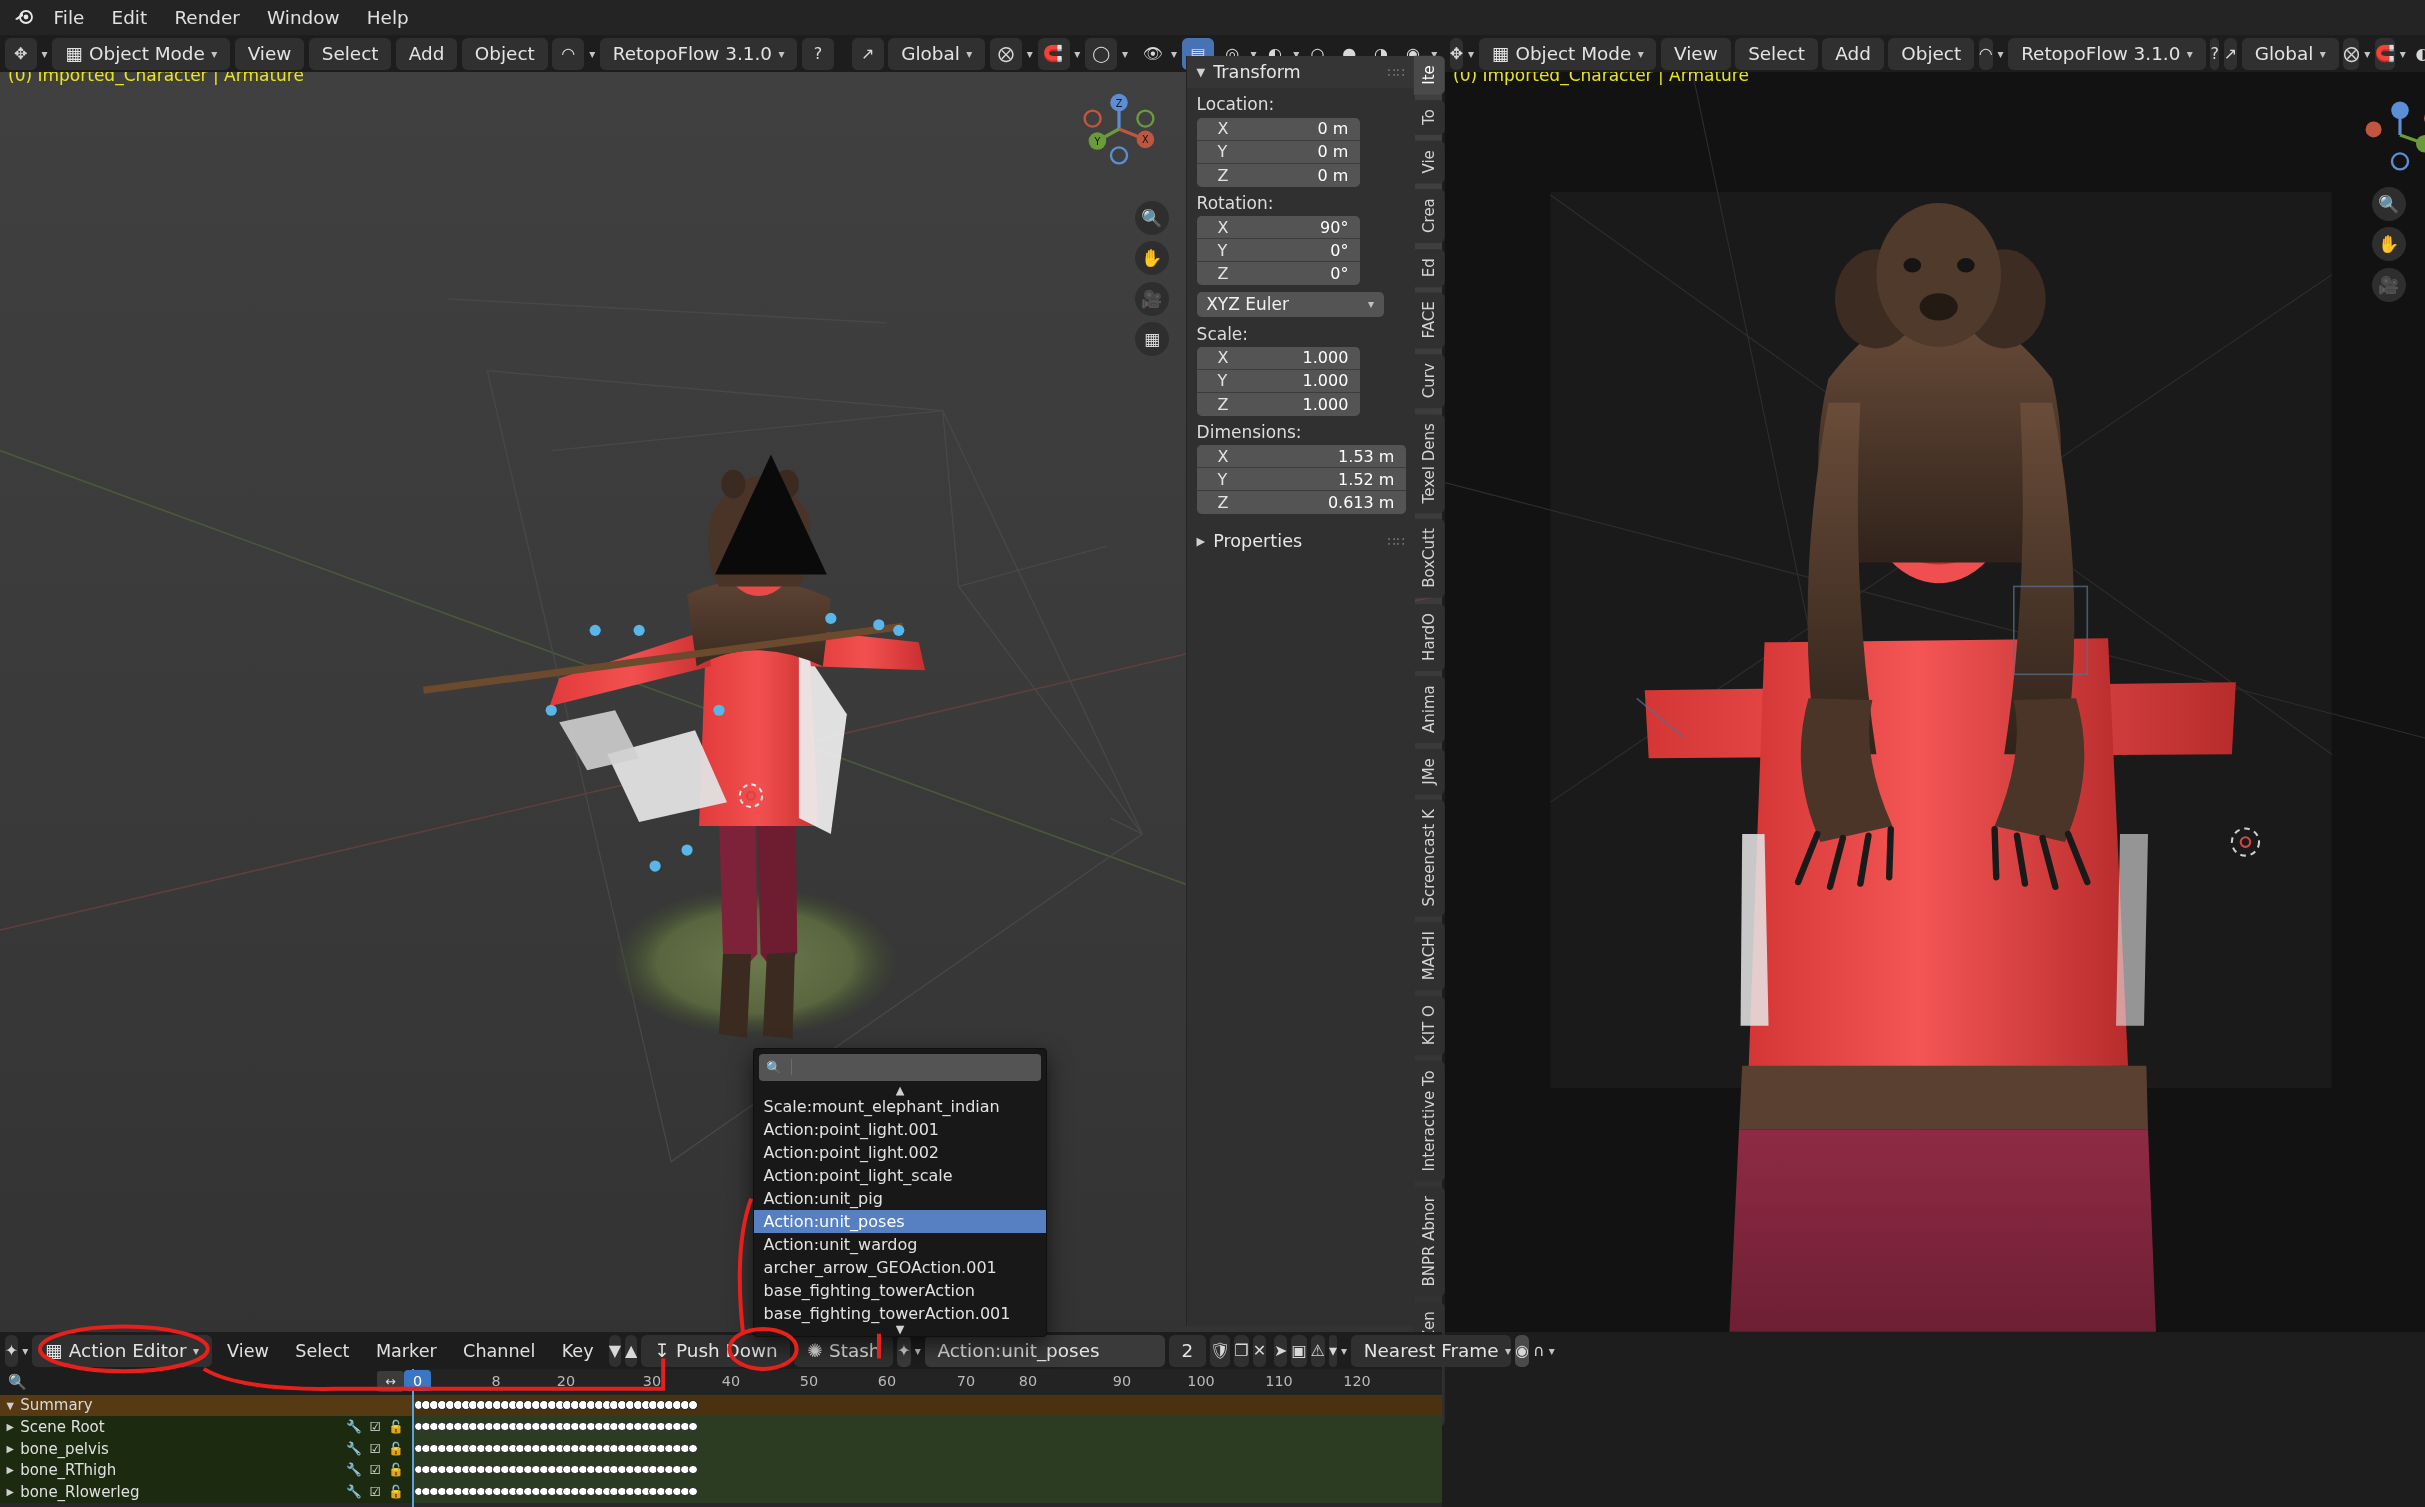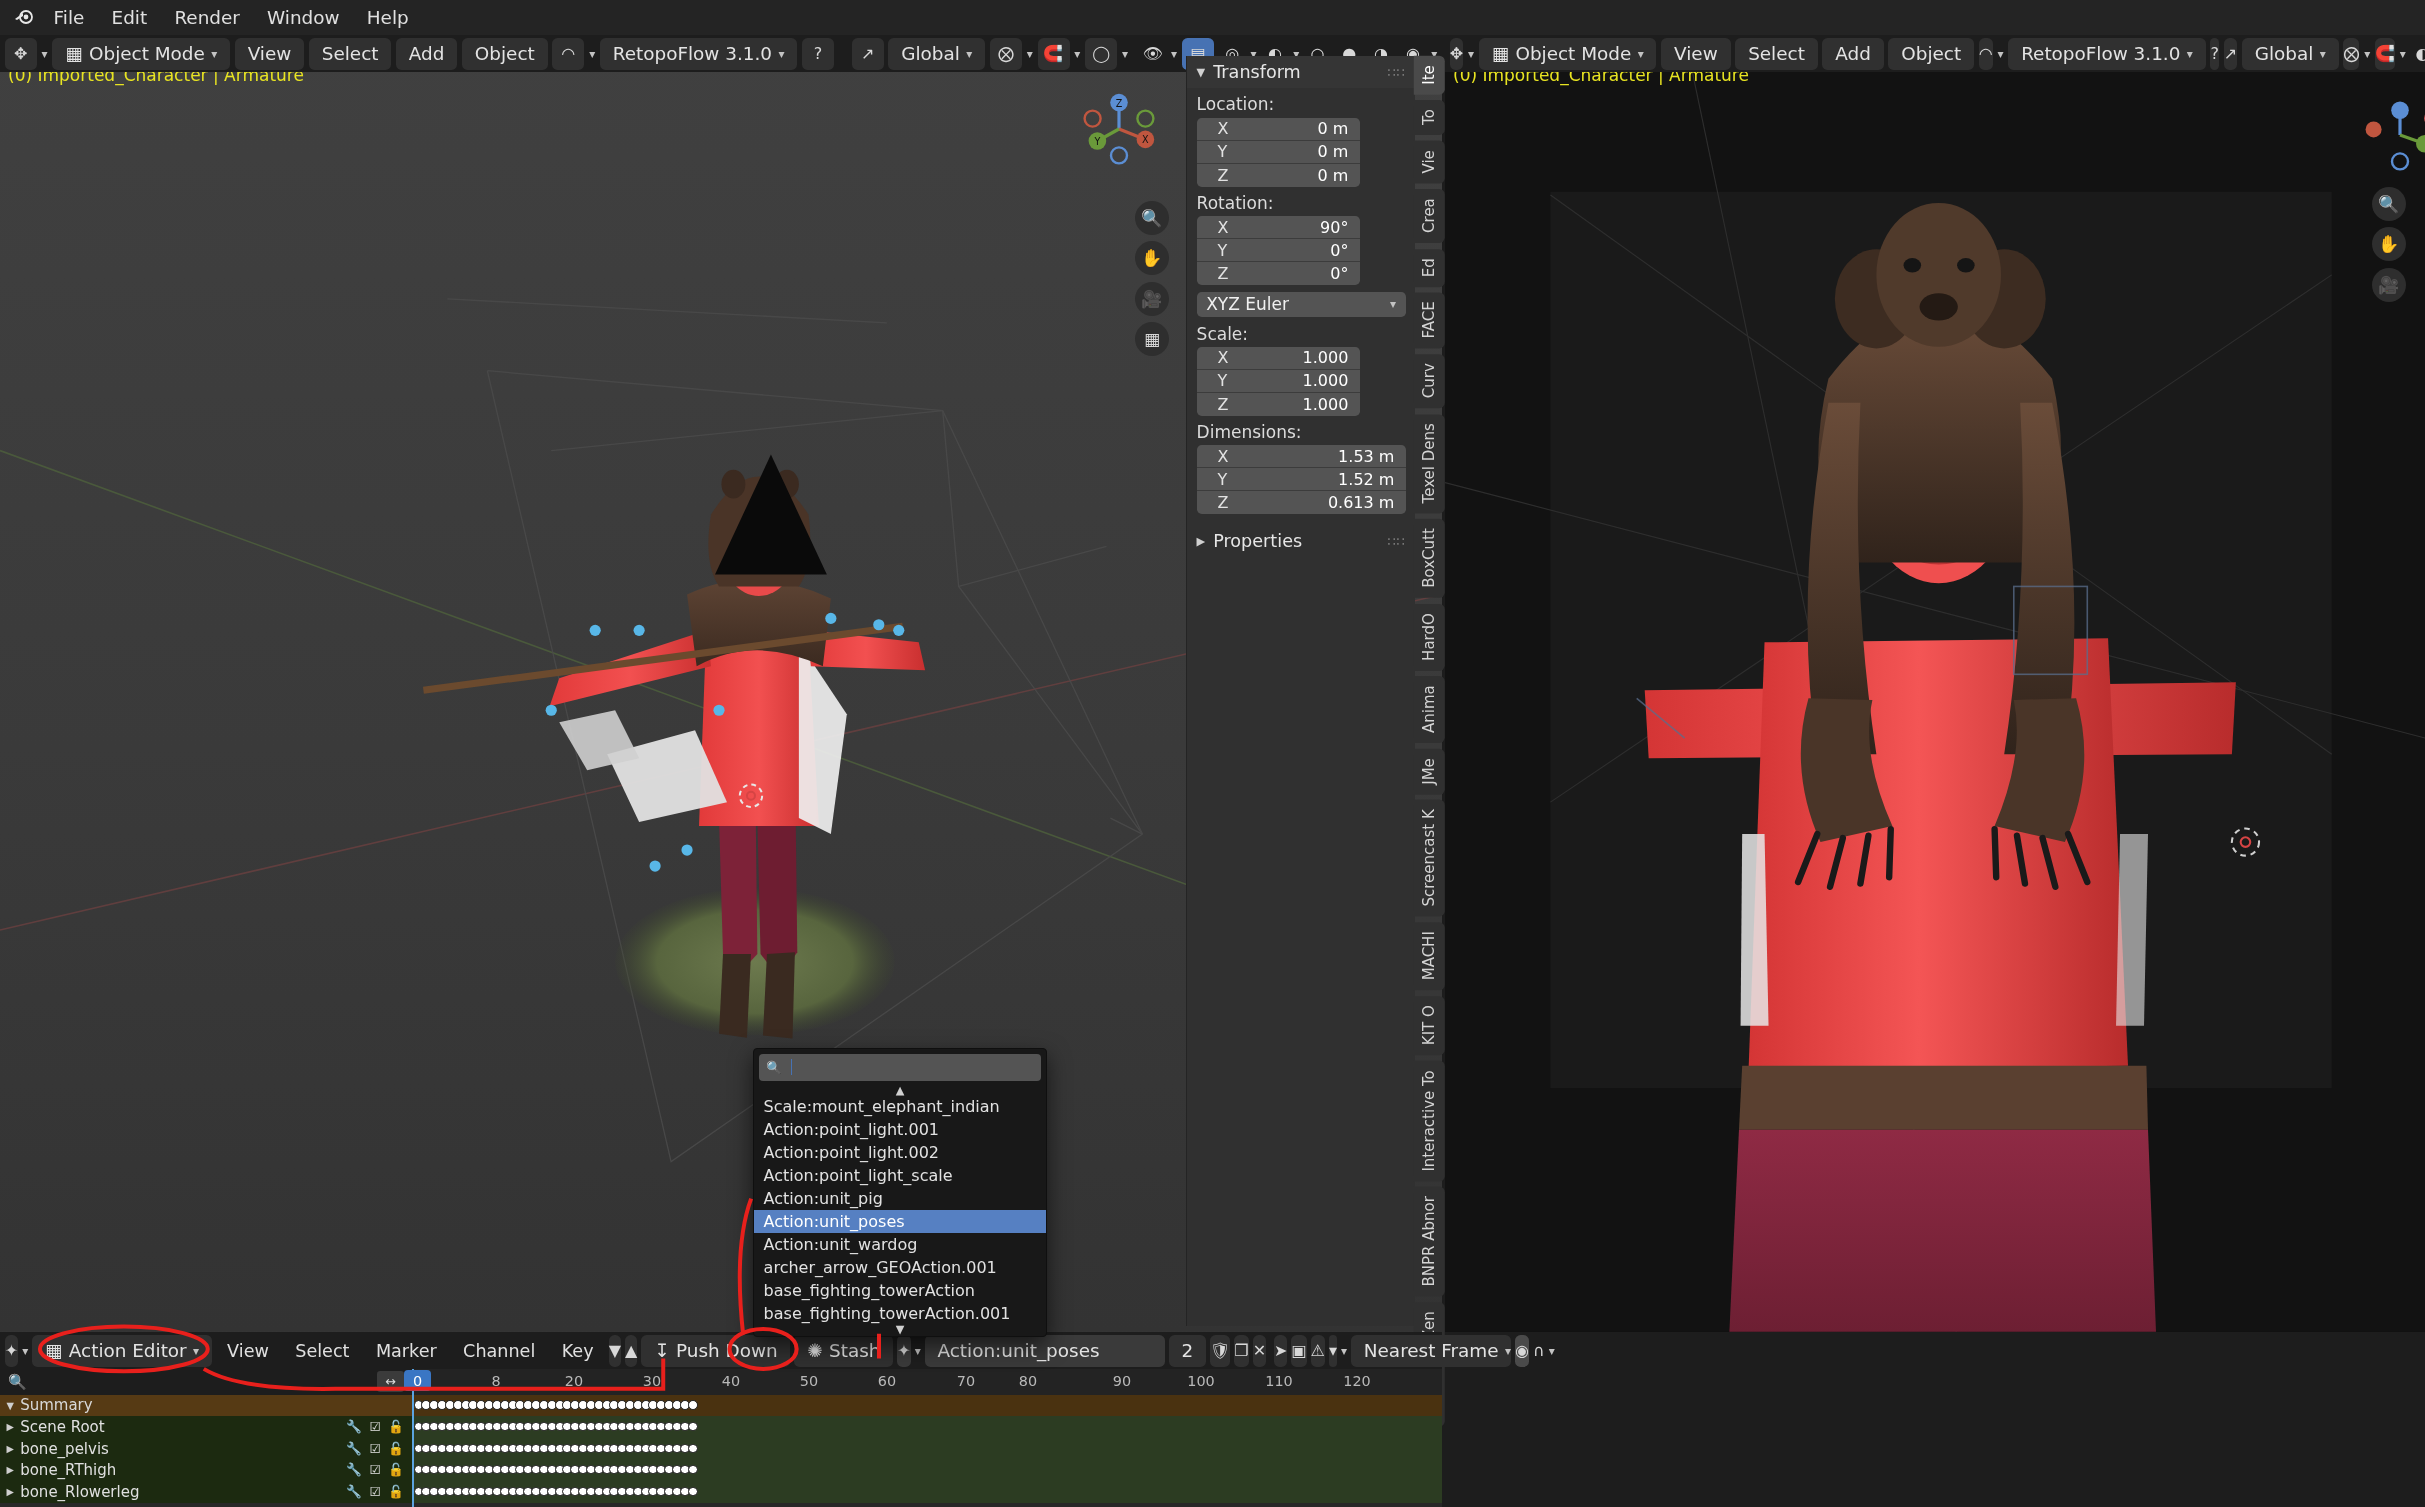--- a/index.html
+++ b/index.html
@@ -529,21 +529,21 @@
       <span class="v">0°</span>
 
     </div>
     <div class="prow">
       <span class="k">Z</span>
       <span class="v">0°</span>
 
     </div>
   </div>
 
-  <div class="enumrow" style="width:209px;">
+  <div class="enumrow" style="width:187px;">
     <span>XYZ Euler</span>
     <span class="chev">▾</span>
   </div>
 
   <div class="pl-label">Scale:</div>
   <div class="rowgrp" style="width:163px;">
     <div class="prow">
       <span class="k">X</span>
       <span class="v">1.000</span>
 
@@ -675,21 +675,21 @@
 <div id="dope-body">
   <div id="ds-search">
     <span>🔍</span>
 
     <span class="expand">↔</span>
   </div>
 
   <div class="ruler">
     <span class="tick" style="left:6.4px;">0</span>
     <span class="tick" style="left:84px;">8</span>
-    <span class="tick" style="left:162px;">20</span>
+    <span class="tick" style="left:154px;">20</span>
     <span class="tick" style="left:240px;">30</span>
     <span class="tick" style="left:319px;">40</span>
     <span class="tick" style="left:397px;">50</span>
     <span class="tick" style="left:475px;">60</span>
     <span class="tick" style="left:554px;">70</span>
     <span class="tick" style="left:616px;">80</span>
     <span class="tick" style="left:710px;">90</span>
     <span class="tick" style="left:789px;">100</span>
     <span class="tick" style="left:867px;">110</span>
     <span class="tick" style="left:945px;">120</span>

